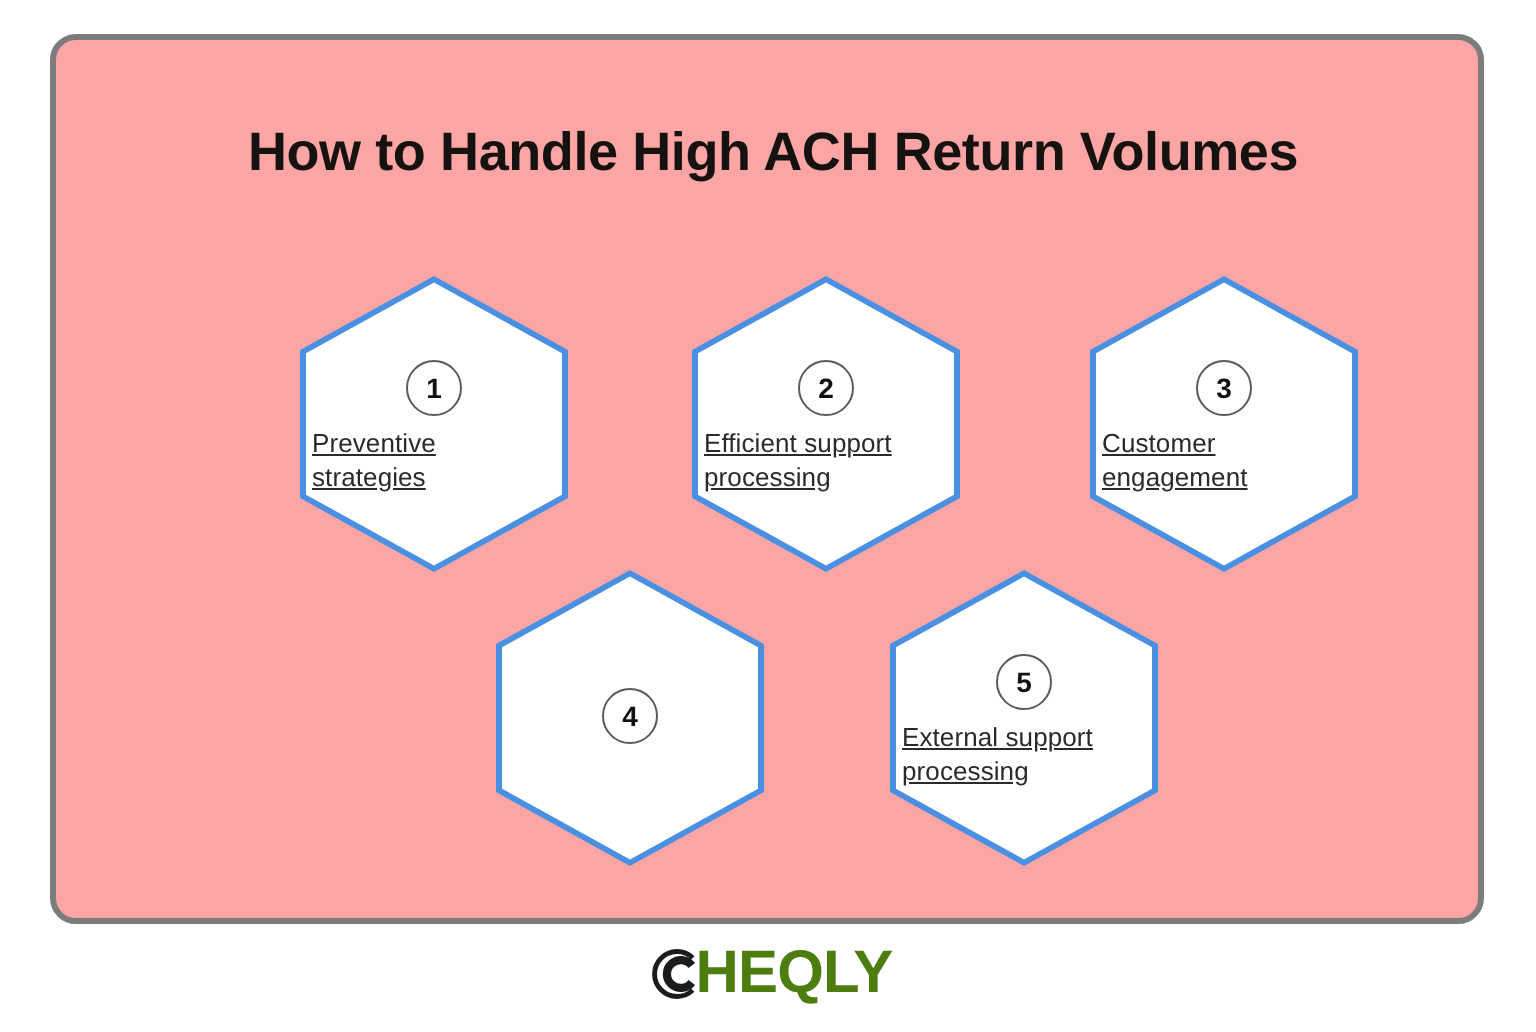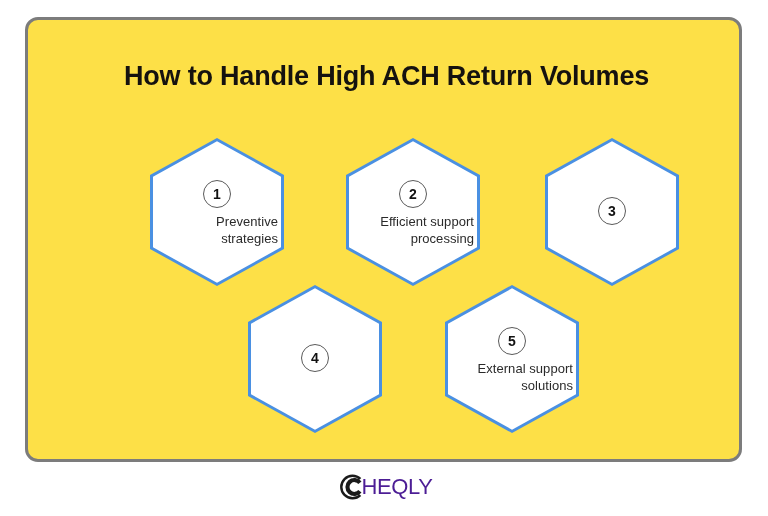--- a/index.html
+++ b/index.html
@@ -20,21 +20,21 @@
     height: 516px;
   }
   
   .card {
     position: absolute;
     left: 25px;
     top: 17px;
     width: 717px;
     height: 445px;
     box-sizing: border-box;
-    background: #fde047;
+    background: #fca5a5;
     border: 3px solid #7c7c7c;
     border-radius: 13px;
   }
   
   .title {
     position: absolute;
     left: 0;
     top: 40px;
     width: 717px;
     text-align: center;
@@ -89,23 +89,24 @@
     font-size: 14px;
     font-weight: bold;
     color: #111111;
     background: #ffffff;
     margin-bottom: 5px;
   }
   .hex-label {
     font-size: 13px;
     line-height: 17px;
     color: #2a2a2a;
-    text-align: right;
+    text-align: left;
     width: 122px;
     letter-spacing: 0.05px;
+    text-decoration: underline;
   }
   
   #hex-1 { left: 122px; top: 118px; }
   #hex-2 { left: 318px; top: 118px; }
   #hex-3 { left: 517px; top: 118px; }
   #hex-4 { left: 220px; top: 265px; }
   #hex-5 { left: 417px; top: 265px; }
 
   
   .logo {
@@ -117,24 +118,24 @@
     align-items: center;
     justify-content: center;
   }
   .logo-mark {
     width: 30px;
     height: 30px;
     margin-right: 1px;
     display: block;
   }
   .logo-text {
-    font-size: 22px;
-    font-weight: normal;
+    font-size: 30px;
+    font-weight: bold;
     letter-spacing: -0.4px;
-    color: #4c1d95;
+    color: #4d7c0f;
     line-height: 30px;
     margin-left: -5px;
   }
 </style>
 </head>
 <body>
 
 <div class="stage">
 
   <div class="card">
@@ -157,37 +158,38 @@
         <div class="badge">2</div>
         <div class="hex-label">Efficient support processing</div>
       </div>
     </div>
 
     <div class="hex" id="hex-3">
       <div class="shape"></div>
       <div class="inner"></div>
       <div class="content">
         <div class="badge">3</div>
+        <div class="hex-label">Customer engagement</div>
       </div>
     </div>
 
     <div class="hex" id="hex-4">
       <div class="shape"></div>
       <div class="inner"></div>
       <div class="content">
         <div class="badge">4</div>
       </div>
     </div>
 
     <div class="hex" id="hex-5">
       <div class="shape"></div>
       <div class="inner"></div>
       <div class="content">
         <div class="badge">5</div>
-        <div class="hex-label">External support solutions</div>
+        <div class="hex-label">External support processing</div>
       </div>
     </div>
 
   </div>
 
   <div class="logo">
     <svg class="logo-mark" viewBox="0 0 32 32">
       <path d="M26 7.4 A12 12 0 1 0 26 24.6" fill="none" stroke="#1b1b1b" stroke-width="2.6" stroke-linecap="butt"></path>
       <path d="M25.5 11.5 A7.4 7.4 0 1 0 25.5 20.5" fill="none" stroke="#1b1b1b" stroke-width="4.4" stroke-linecap="butt"></path>
     </svg>

